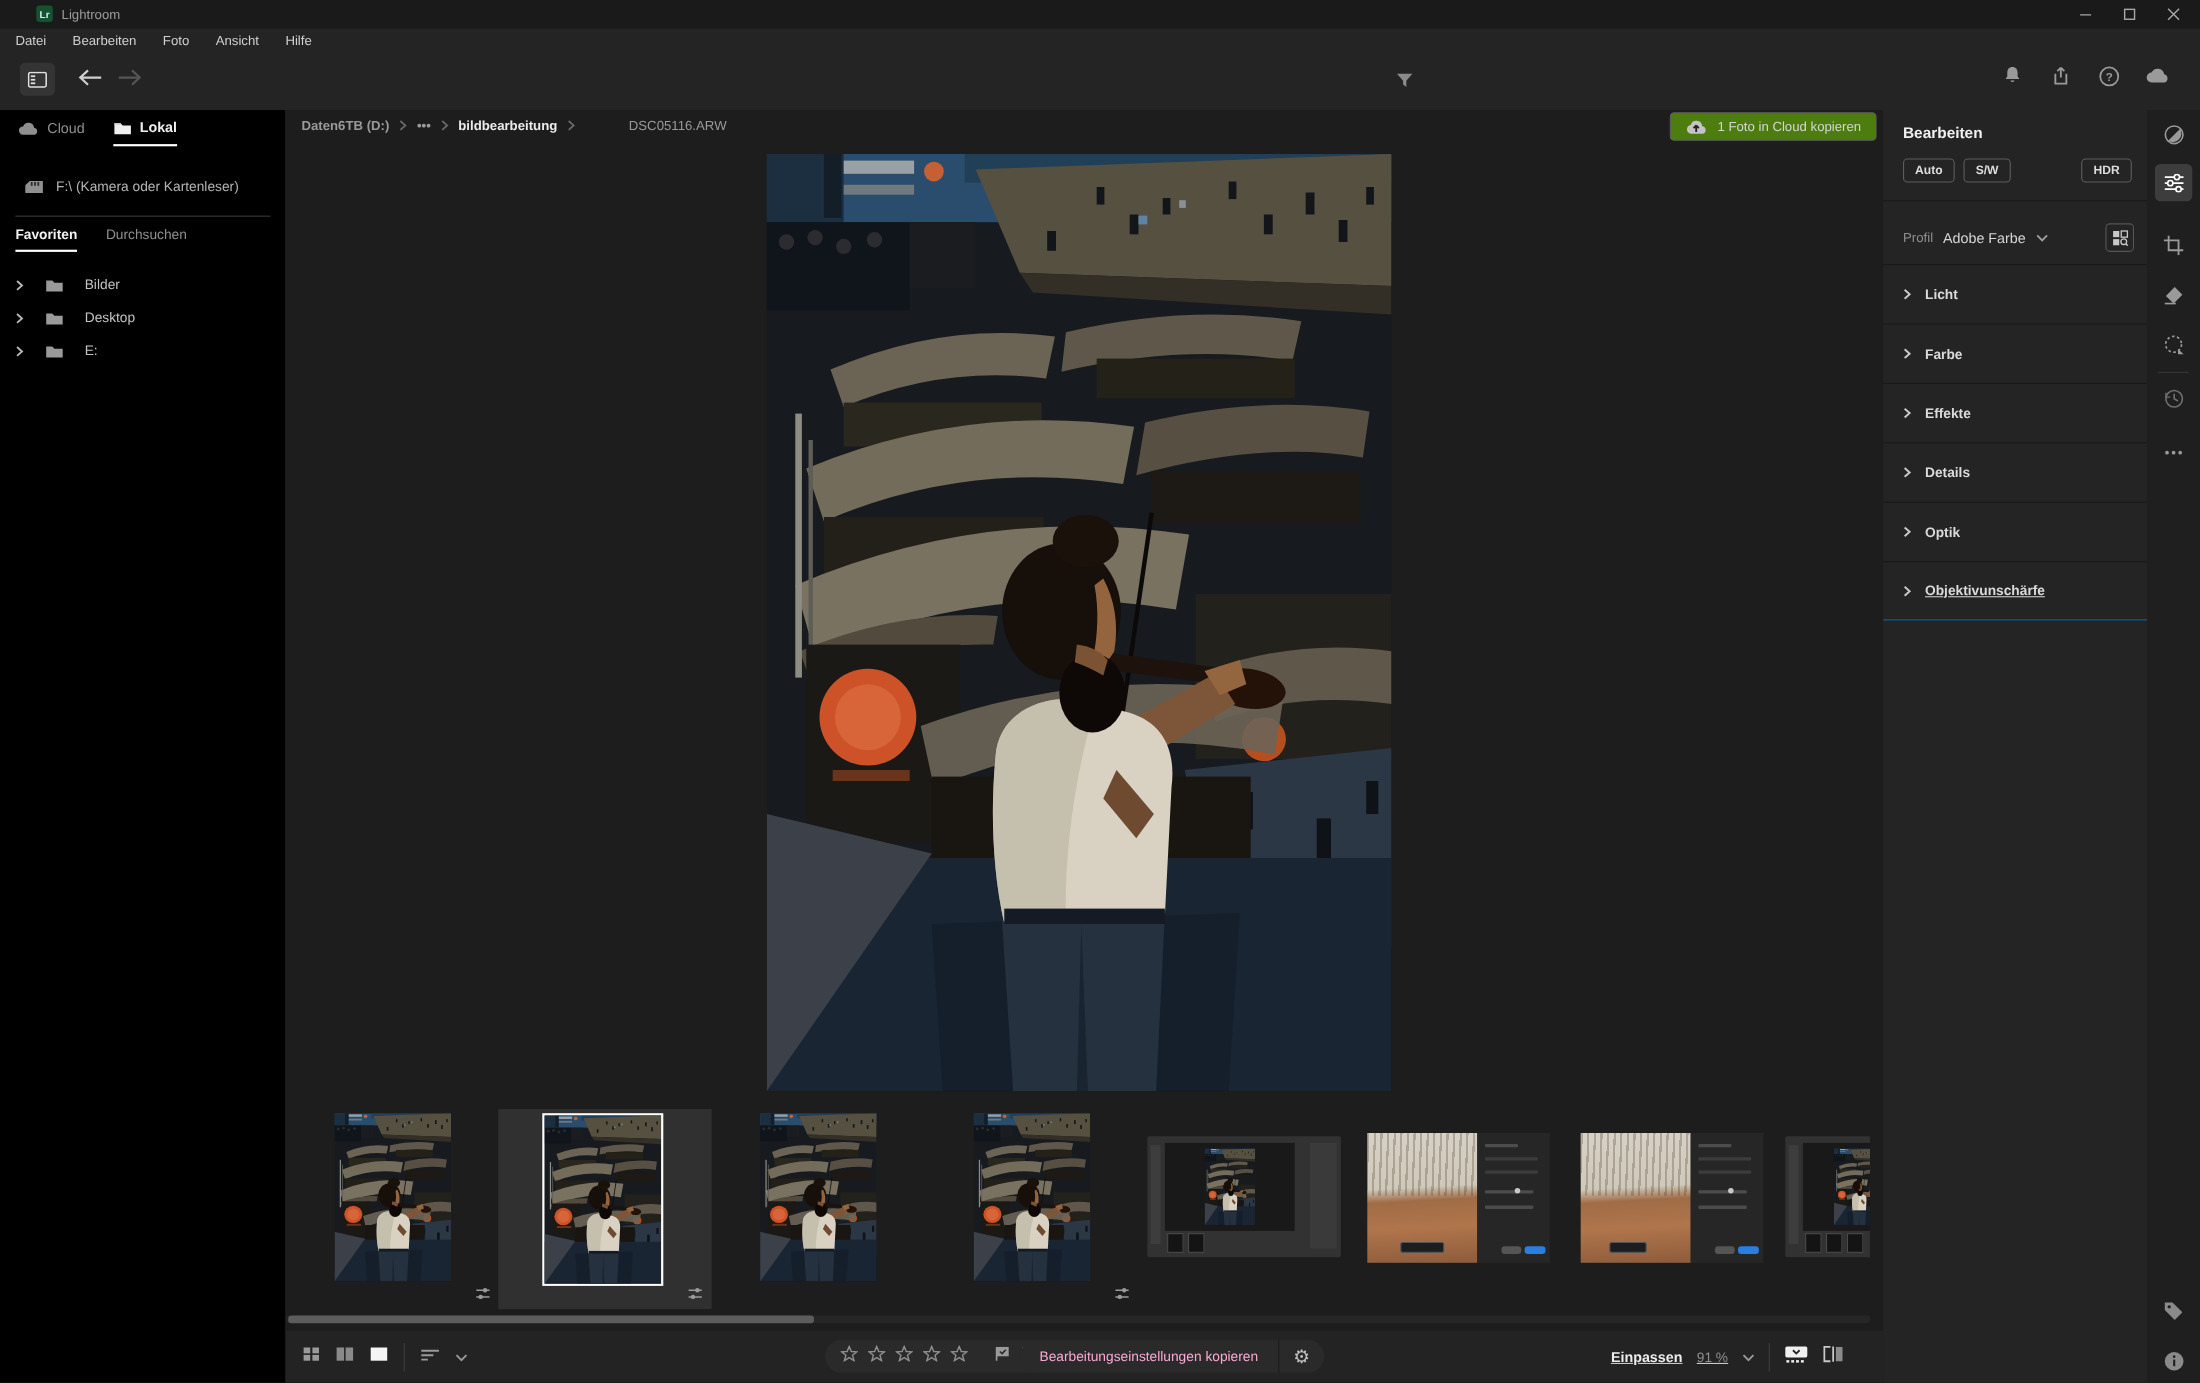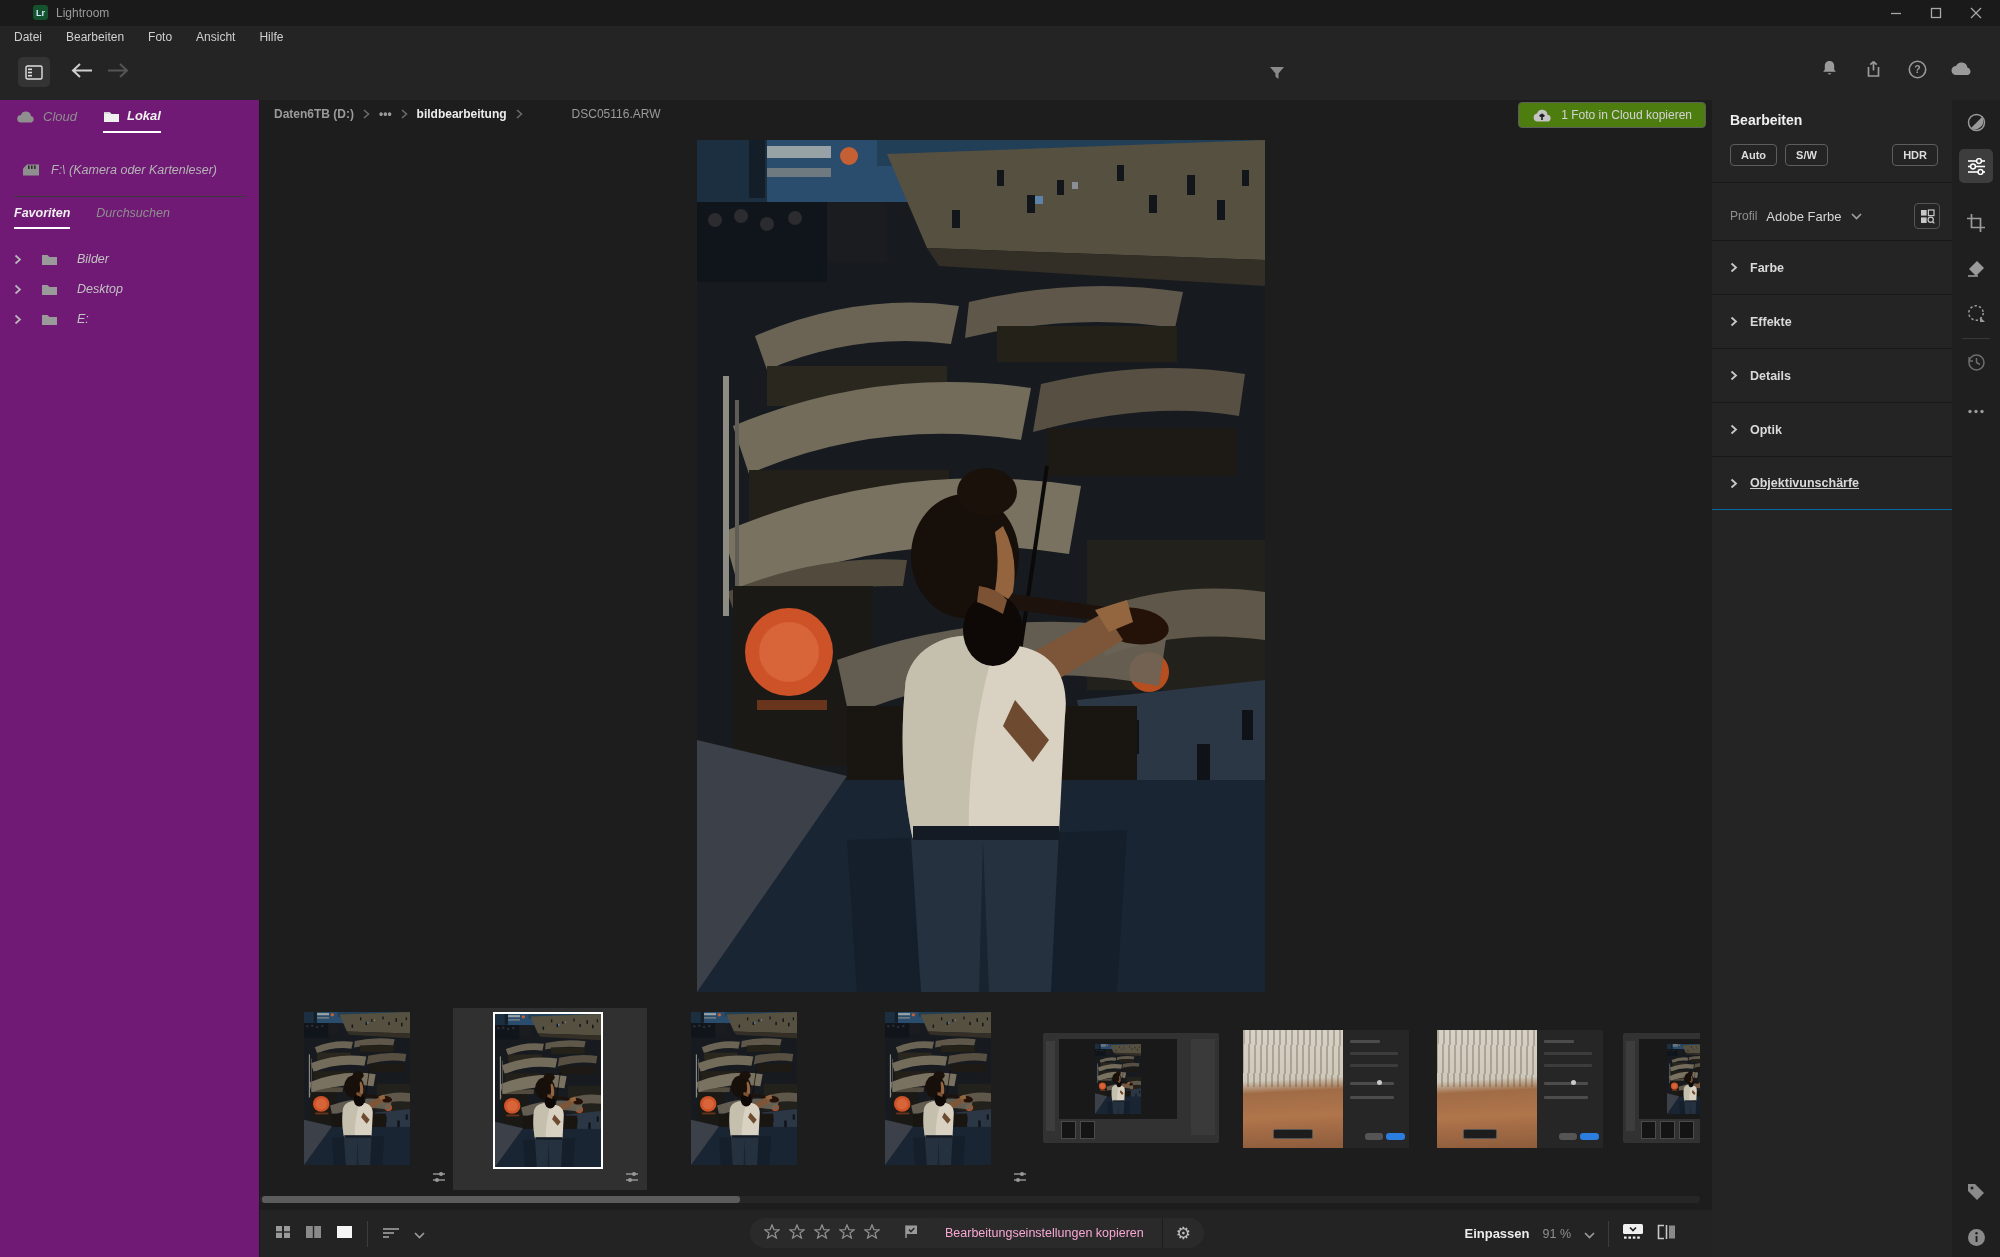--- a/index.html
+++ b/index.html
@@ -18,21 +18,21 @@
   .panel-toggle { position:absolute; left:18px; top:57px; width:32px; height:30px; background:#343434; border-radius:5px; display:flex; align-items:center; justify-content:center; }
   .nav-arrow { position:absolute; top:62px; }
   .searchbox { position:absolute; left:660px; top:55px; width:595px; height:36px; background:#2e2e2e; border-radius:5px; display:flex; align-items:center; justify-content:center; gap:8px; }
   .searchbox input { background:transparent; border:none; outline:none; font-family:"Liberation Sans",sans-serif; font-style:italic; font-size:13px; color:#9a9a9a; width:220px; }
   .searchbox input::placeholder { color:#9a9a9a; opacity:1; }
   .funnel-btn { position:absolute; left:1264px; top:61px; width:26px; height:24px; display:flex; align-items:center; justify-content:center; }
   .chrome-right { position:absolute; right:28px; top:58px; display:flex; gap:22px; align-items:center; }
   .chrome-right .ico { width:22px; height:22px; display:flex; align-items:center; justify-content:center; }
 
   
-  .sidebar { position:absolute; top:100px; left:0; width:260px; height:1157px; background:#701a75; border-right:1px solid #1a1a1a;font-style:italic; }
+  .sidebar { position:absolute; top:100px; left:0; width:260px; height:1157px; background:#000000; border-right:1px solid #1a1a1a; }
   .src-tabs { position:absolute; top:8px; left:16px; display:flex; gap:26px; }
   .src-tab { display:flex; align-items:center; gap:7px; font-size:13px; color:#8f8f8f; padding-bottom:8px; }
   .src-tab.active { color:#f0f0f0; font-weight:bold; border-bottom:2px solid #ffffff; }
   .device-row { position:absolute; top:62px; left:22px; display:flex; align-items:center; gap:11px; font-size:12.5px; color:#b4b4b4; }
   .sb-div1 { position:absolute; top:96px; left:14px; width:232px; height:1px; background:#3a3a3a; }
   .sub-tabs { position:absolute; top:106px; left:14px; display:flex; gap:26px; }
   .sub-tab { font-size:12.5px; color:#8f8f8f; padding-bottom:7px; }
   .sub-tab.active { color:#f0f0f0; font-weight:bold; border-bottom:2px solid #ffffff; }
   .tree { position:absolute; top:144px; left:0; width:260px; }
   .tree-row { display:flex; align-items:center; gap:19px; padding:8px 0 8px 14px; font-size:12.5px; color:#c3c3c3; }
@@ -88,21 +88,21 @@
   .bottombar { position:absolute; top:1110px; left:0; width:1452px; height:47px; background:#232323; }
   .bb-left { position:absolute; left:15px; top:0; height:47px; display:flex; align-items:center; gap:14px; }
   .bb-sep { width:1px; height:26px; background:#3c3c3c; }
   .pill { position:absolute; top:8px; height:30px; background:#2a2a2a; border-radius:15px; display:flex; align-items:center; }
   .pill-rate { left:490px; padding:0 14px; gap:9px; }
   .pill-copy { left:667px; padding:0; }
   .copy-text { padding:0 18px; font-size:12.5px; color:#f9a8d4; }
   .copy-sep { width:1px; height:30px; background:#1d1d1d; }
   .gear-wrap { padding:0 13px; display:flex; align-items:center; }
   .gear-glyph { font-size:17px; color:#c0c0c0; line-height:1; }
-  .bb-right { position:absolute; right:36px; top:0; height:47px; display:flex; align-items:center; gap:13px; }
+  .bb-right { position:absolute; right:36px; top:0; height:47px; display:flex; align-items:center; gap:13px;text-decoration:underline; }
   .fit-label { font-size:13px; font-weight:bold; color:#ececec; }
   .zoom-val { font-size:12.5px; color:#8f8f8f; }
 
   
   .editpanel { position:absolute; top:100px; left:1712px; width:240px; height:1157px; background:#242424; }
   .ep-title { position:absolute; left:18px; top:12px; font-size:14px; font-weight:bold; color:#efefef; }
   .ep-btnrow { position:absolute; left:18px; right:14px; top:44px; display:flex; gap:8px; }
   .ep-btn { border:1px solid #5d5d5d; border-radius:4px; background:transparent; color:#dcdcdc; font-size:11px; font-weight:bold; padding:4px 10px; font-family:"Liberation Sans",sans-serif; }
   .ep-btn.hdr { margin-left:auto; }
   .ep-div { position:absolute; left:0; right:0; height:1px; background:#191919; }
@@ -644,20 +644,26 @@
           <circle cx="10.7" cy="10.7" r="2.6" fill="none" stroke="#c8c8c8" stroke-width="1.2"></circle>
           <line x1="12.6" y1="12.6" x2="14.4" y2="14.4" stroke="#c8c8c8" stroke-width="1.2"></line>
         </svg>
       </span>
     </div>
     <div class="sections">
       <div class="sec-row">
         <svg width="8" height="11">
             <polyline points="1.5,1.5 6,5.5 1.5,9.5" fill="none" stroke="#c8c8c8" stroke-width="1.8"></polyline>
           </svg>
+        <span class="sec-label">Licht</span>
+      </div>
+      <div class="sec-row">
+        <svg width="8" height="11">
+            <polyline points="1.5,1.5 6,5.5 1.5,9.5" fill="none" stroke="#c8c8c8" stroke-width="1.8"></polyline>
+          </svg>
         <span class="sec-label">Farbe</span>
       </div>
       <div class="sec-row">
         <svg width="8" height="11">
             <polyline points="1.5,1.5 6,5.5 1.5,9.5" fill="none" stroke="#c8c8c8" stroke-width="1.8"></polyline>
           </svg>
         <span class="sec-label">Effekte</span>
       </div>
       <div class="sec-row">
         <svg width="8" height="11">

